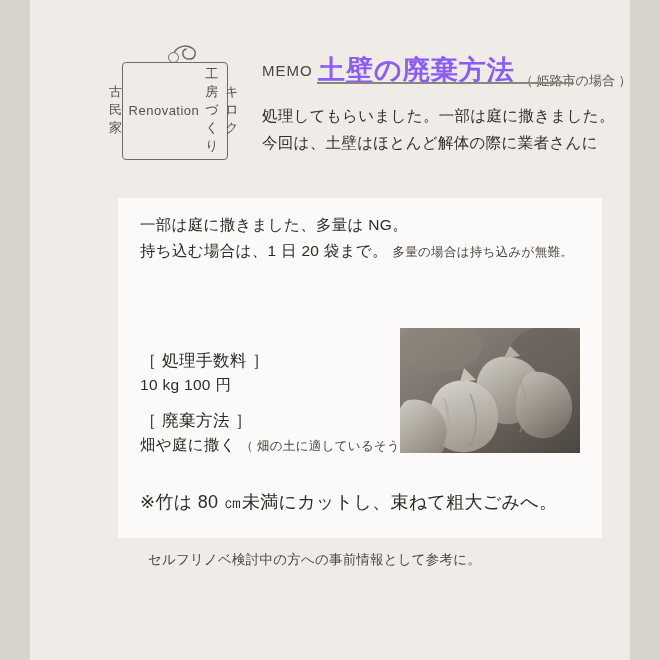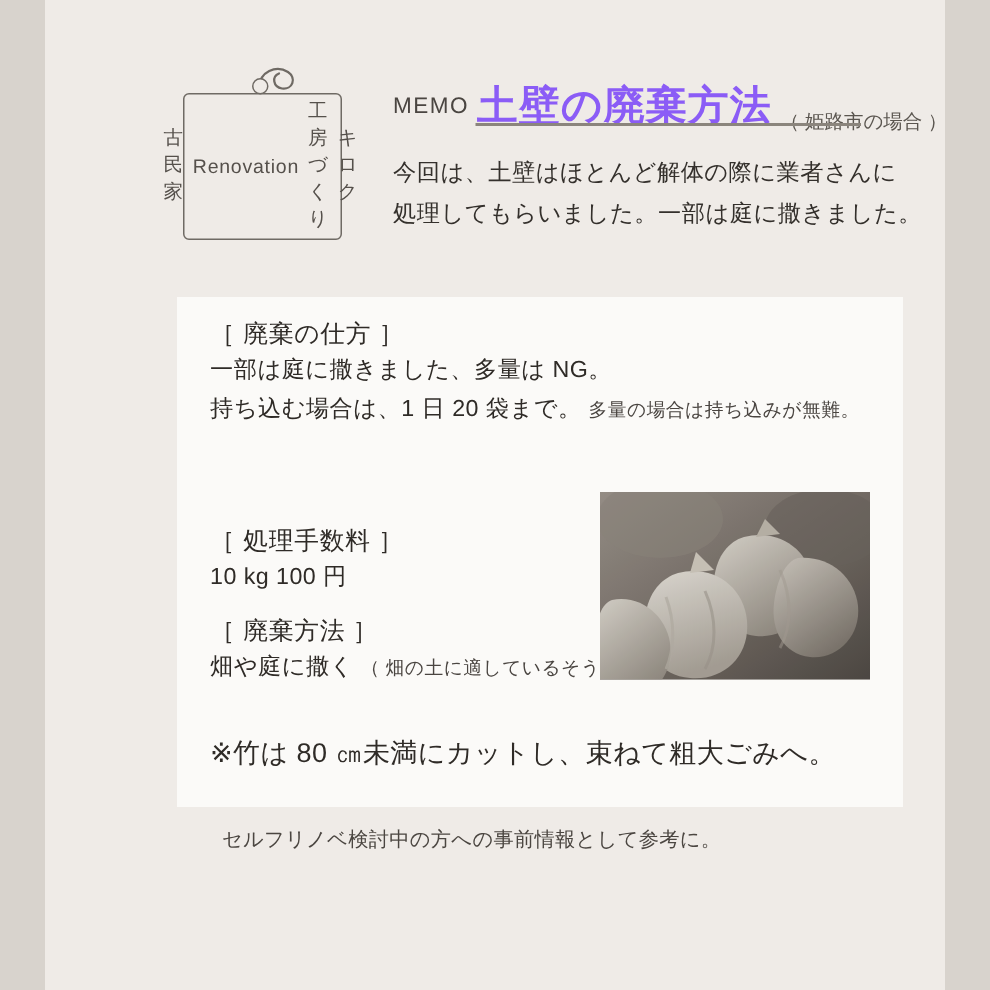--- a/index.html
+++ b/index.html
@@ -218,29 +218,28 @@
         <span>キロク</span>
       </div>
     </div>
 
     <div class="memo-label">MEMO</div>
     <div class="memo-title">土壁の廃棄方法</div>
     <div class="memo-sub">（ 姫路市の場合 ）</div>
     <div class="memo-underline"></div>
 
     <div class="lead">
+      <div>処理してもらいました。一部は庭に撒きました。</div>
       <div>今回は、土壁はほとんど解体の際に業者さんに</div>
-      <div>処理してもらいました。一部は庭に撒きました。</div>
     </div>
   </div>
 
   <div class="card">
 
     <div class="sec s1">
-      <div class="sec-head">［ 廃棄の仕方 ］</div>
       <div class="sec-line">
         <span>一部は庭に撒きました、多量は NG。</span>
       </div>
       <div class="sec-line">
         <span>持ち込む場合は、1 日 20 袋まで。</span>
         <span class="small">多量の場合は持ち込みが無難。</span>
       </div>
     </div>
 
 

